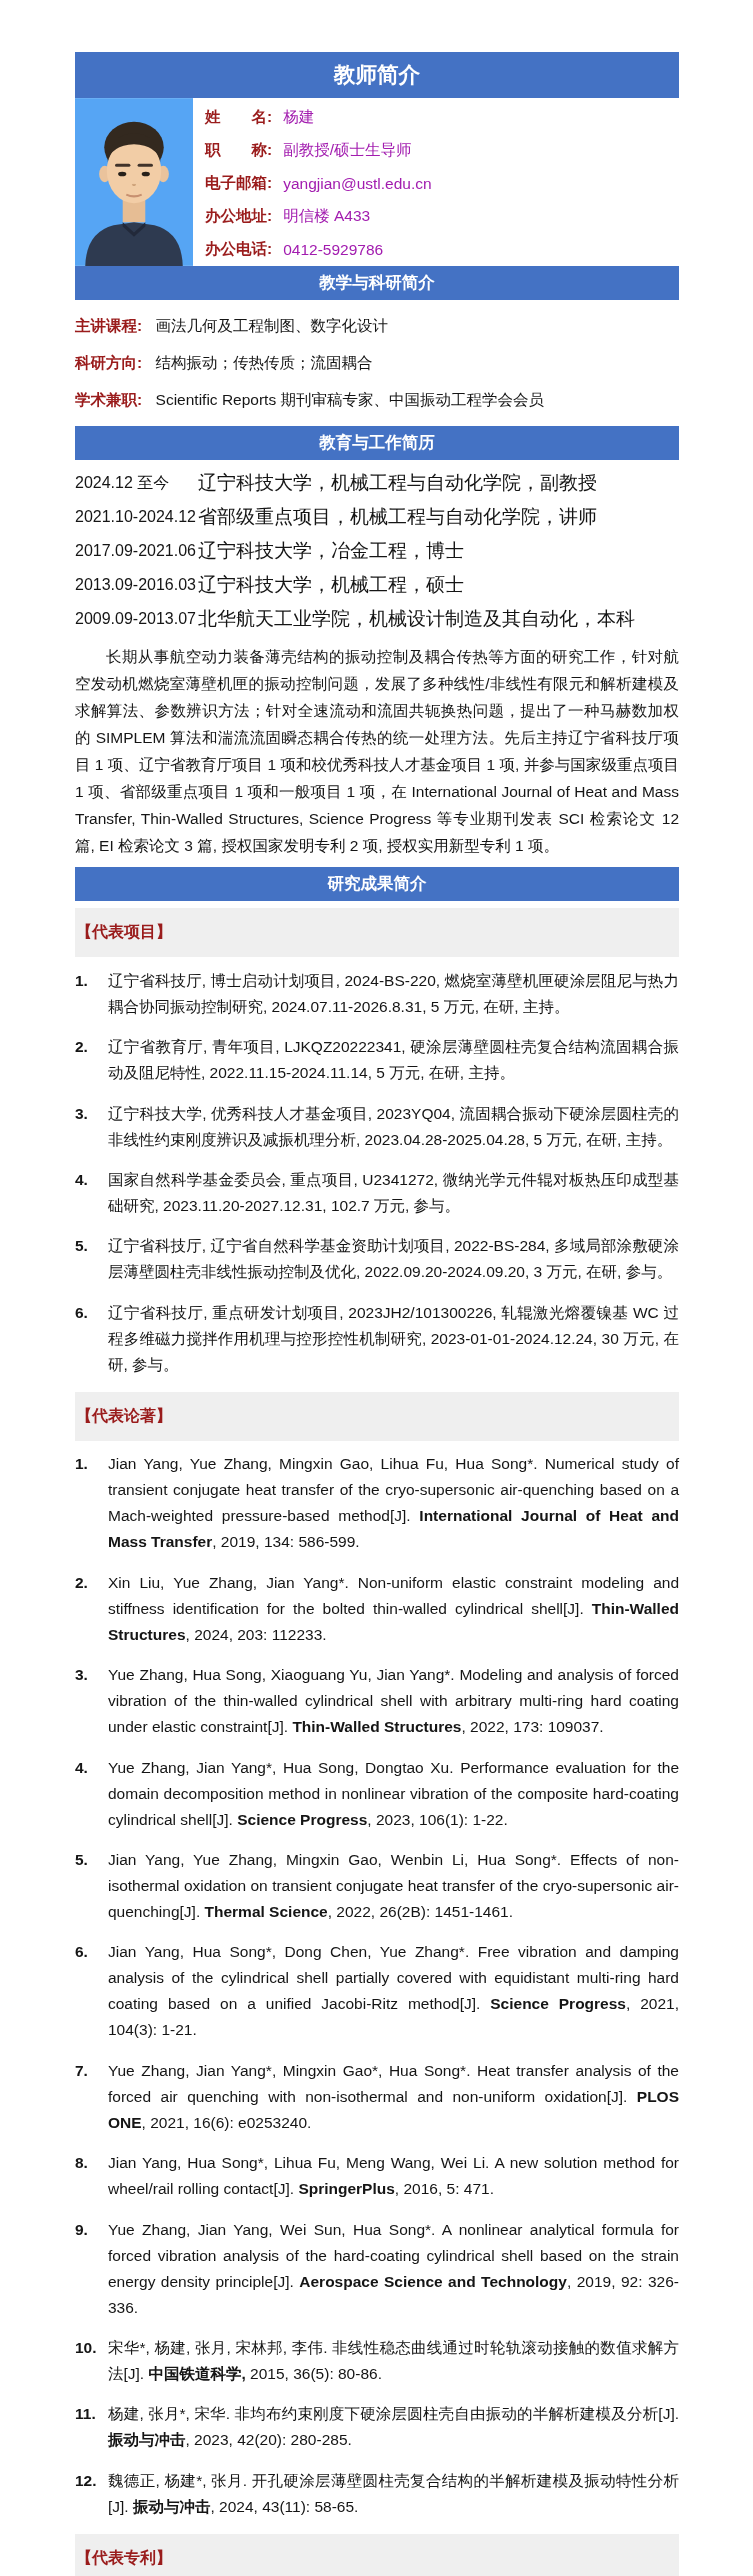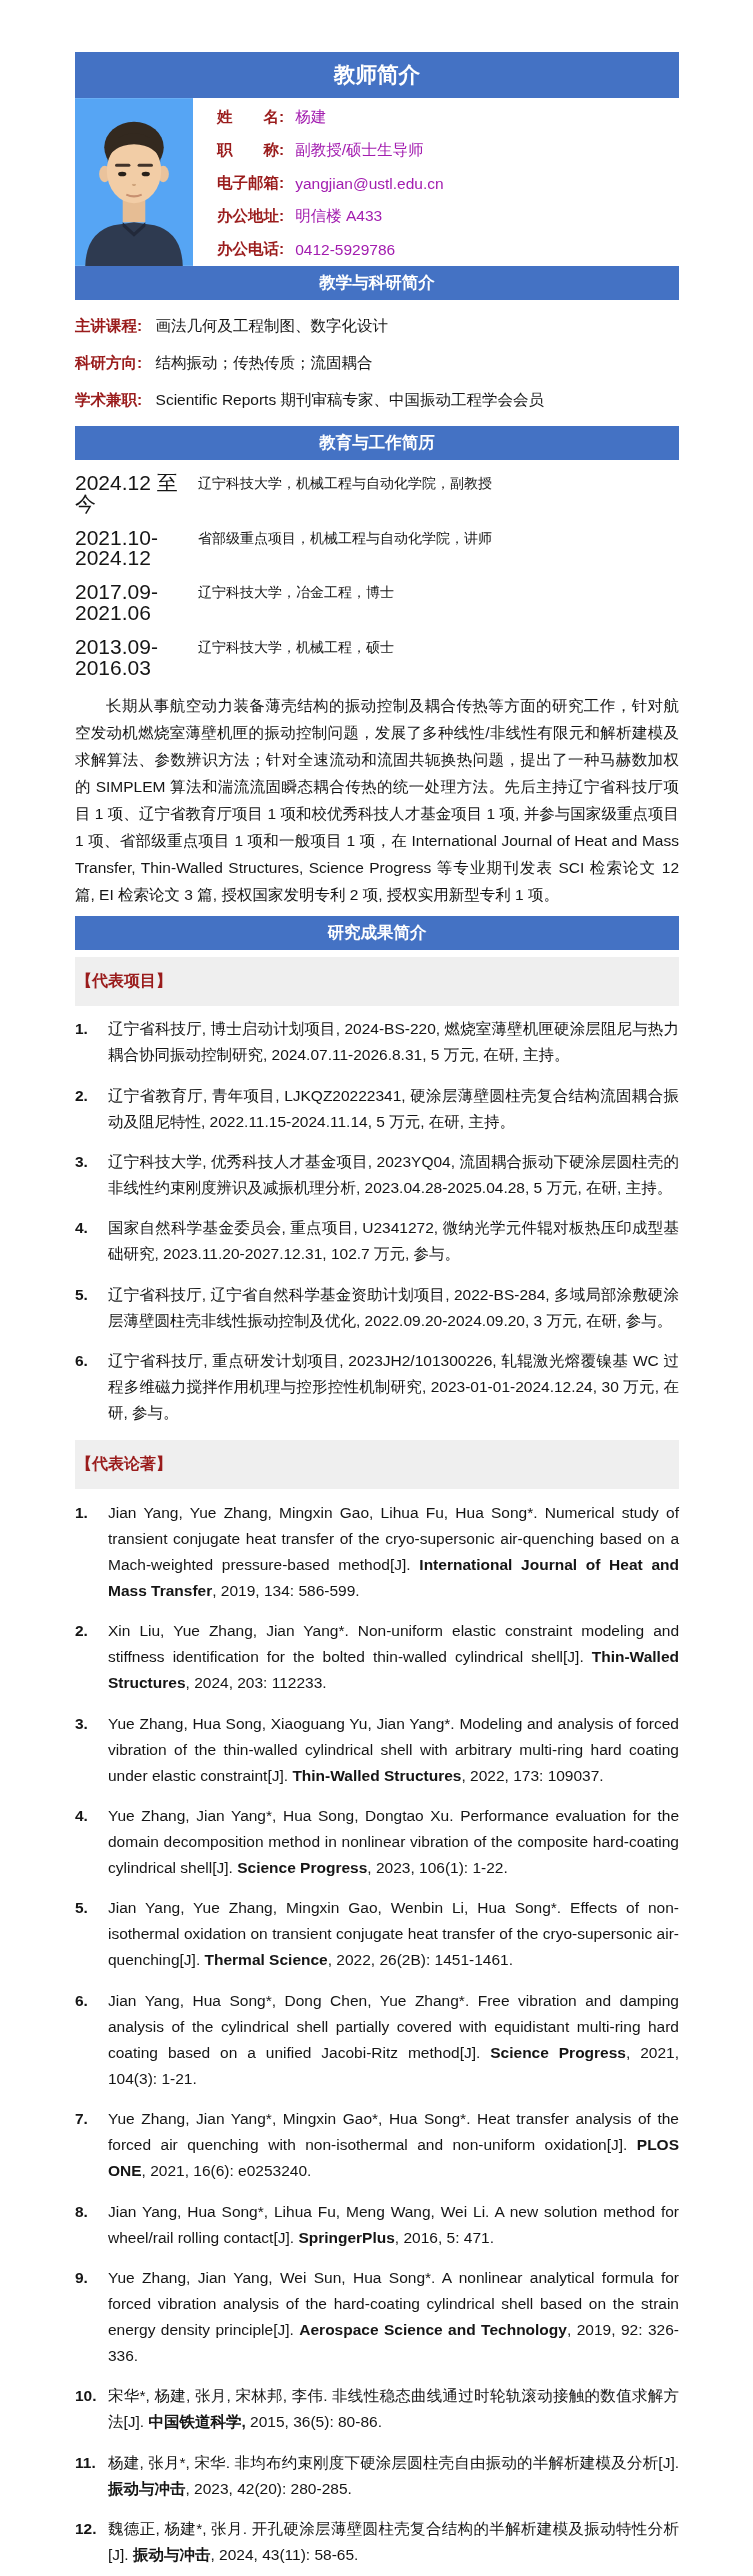--- a/index.html
+++ b/index.html
@@ -5,38 +5,38 @@
   html,body{margin:0;padding:0;background:#ffffff;}
   body{width:754px;font-family:"Liberation Sans","DejaVu Sans",sans-serif;color:#151515;}
   .page{box-sizing:border-box;width:754px;min-height:2708px;padding:52px 75px 41px 75px;}
 
   
   .bar{background:#4472c4;color:#ffffff;font-weight:bold;box-sizing:border-box;text-align:center;}
   .bar-main{font-size:21.6px;padding:10.3px 13.4px;line-height:25px;}
   .bar-sub{font-size:16.5px;padding:7.2px 13.4px;line-height:19.6px;margin-top:8.2px;}
 
   
-  .profile-row{display:flex;align-items:flex-end;gap:24px;margin:0.5px 0 0 0;}
+  .profile-row{display:flex;align-items:flex-end;gap:12px;margin:0.5px 0 0 0;}
   .photo{width:118px;height:168px;flex:none;display:block;}
   .info{padding-top:3.1px;flex:1;}
   .info-row{display:flex;align-items:center;height:33px;}
   .info-label{color:#9a1c1c;font-weight:bold;font-size:15.5px;white-space:pre;}
   .info-value{font-size:15.5px;margin-left:11px;color:#a21caf;}
 
   
   .kv{margin-top:14.4px;}
   .kv-row{display:flex;align-items:flex-end;margin:0 0 15.5px 0;line-height:21.6px;}
   .kv-label{color:#9a1c1c;font-weight:bold;font-size:15.5px;white-space:pre;flex:none;}
   .kv-value{font-size:15.5px;margin-left:13.4px;}
 
   
   .edu{margin-top:13.4px;}
   .edu-row{display:flex;margin:0 0 13.4px 0;line-height:20.6px;}
-  .edu-period{width:123px;flex:none;font-size:21px;}
-  .edu-detail{flex:1;font-size:14px;}
+  .edu-period{width:123px;flex:none;font-size:16px;}
+  .edu-detail{flex:1;font-size:19px;}
 
   
   .para{font-size:15.5px;line-height:27px;text-align:justify;text-indent:2em;margin:9.3px 0 7.2px 0;}
 
   
   .subhead{background:#efefef;color:#9a1c1c;font-weight:bold;font-size:16px;
            padding:14px 1px;margin:7.2px 0 10.3px 0;}
 
   
   .nlist{margin:0;padding:0;list-style:none;}
@@ -128,20 +128,24 @@
       <span class="edu-detail">省部级重点项目，机械工程与自动化学院，讲师</span>
     </div>
     <div class="edu-row">
       <span class="edu-period">2017.09-2021.06</span>
       <span class="edu-detail">辽宁科技大学，冶金工程，博士</span>
     </div>
     <div class="edu-row">
       <span class="edu-period">2013.09-2016.03</span>
       <span class="edu-detail">辽宁科技大学，机械工程，硕士</span>
     </div>
+    <div class="edu-row">
+      <span class="edu-period">2009.09-2013.07</span>
+      <span class="edu-detail">北华航天工业学院，机械设计制造及其自动化，本科</span>
+    </div>
   </div>
 
   <p class="para">长期从事航空动力装备薄壳结构的振动控制及耦合传热等方面的研究工作，针对航空发动机燃烧室薄壁机匣的振动控制问题，发展了多种线性/非线性有限元和解析建模及求解算法、参数辨识方法；针对全速流动和流固共轭换热问题，提出了一种马赫数加权的 SIMPLEM 算法和湍流流固瞬态耦合传热的统一处理方法。先后主持辽宁省科技厅项目 1 项、辽宁省教育厅项目 1 项和校优秀科技人才基金项目 1 项, 并参与国家级重点项目 1 项、省部级重点项目 1 项和一般项目 1 项，在 International Journal of Heat and Mass Transfer, Thin-Walled Structures, Science Progress 等专业期刊发表 SCI 检索论文 12 篇, EI 检索论文 3 篇, 授权国家发明专利 2 项, 授权实用新型专利 1 项。</p>
 
   <div class="bar bar-sub">
     <span>研究成果简介</span>
   </div>
 
   <div class="subhead">【代表项目】</div>
   <div class="nlist">

